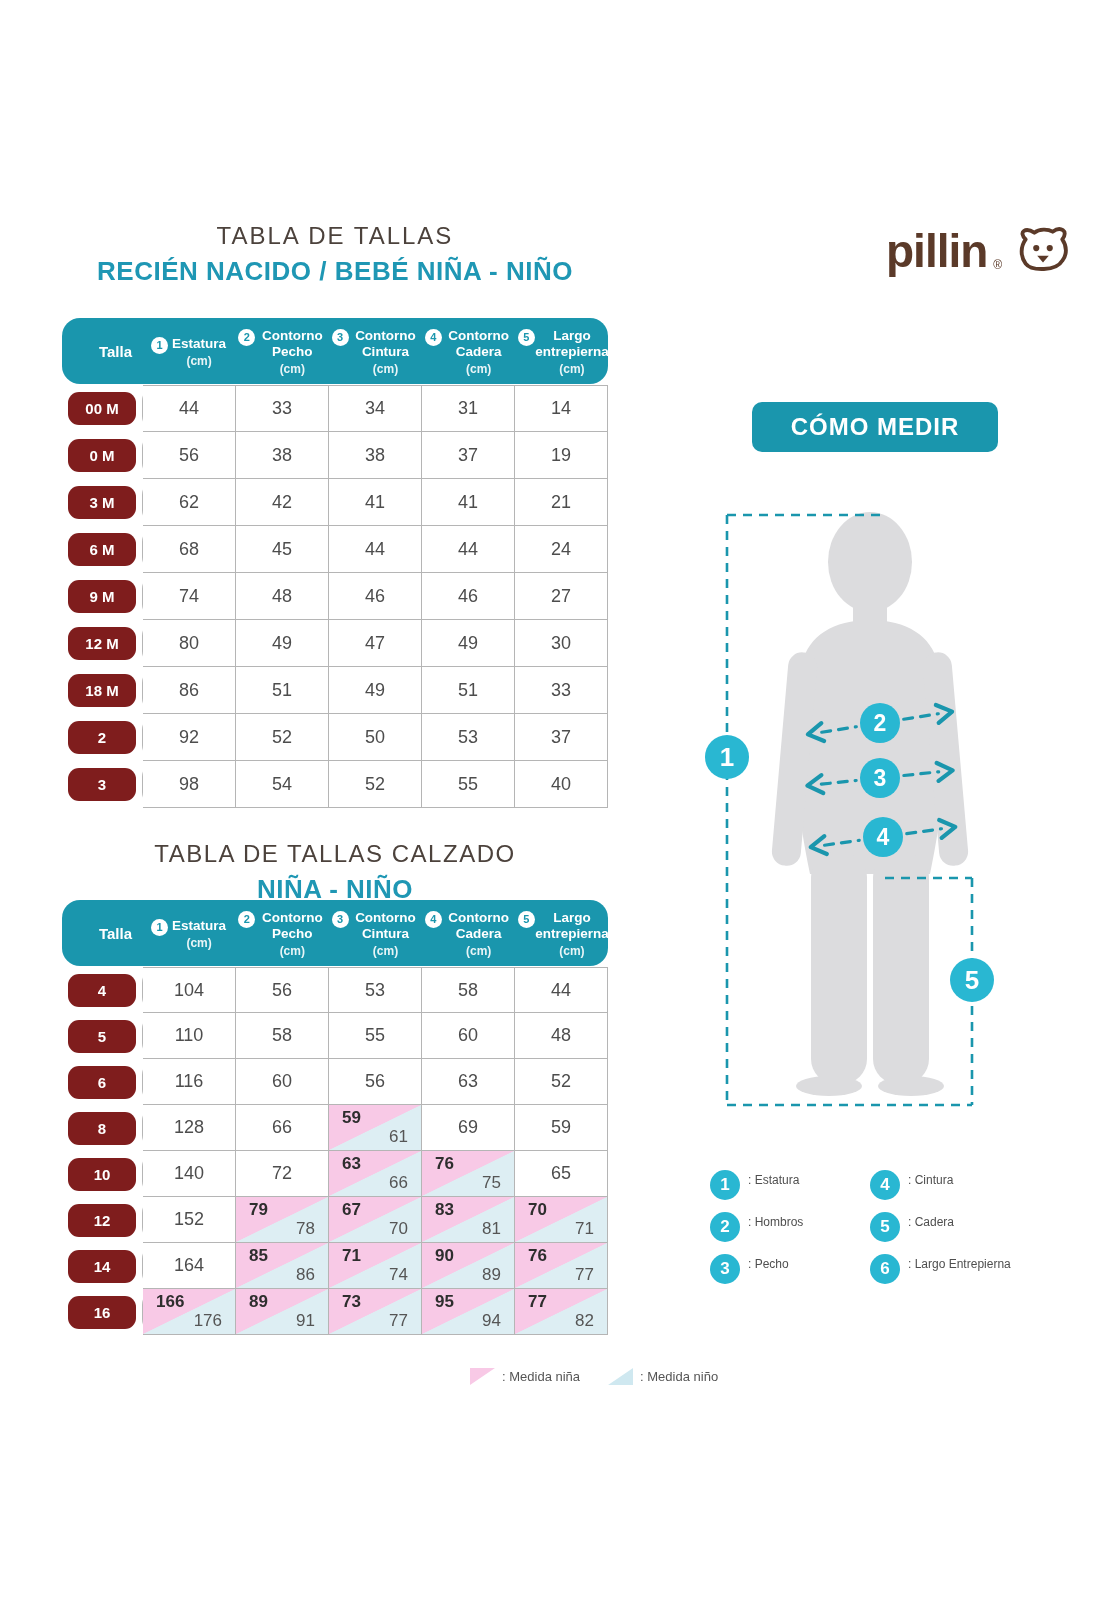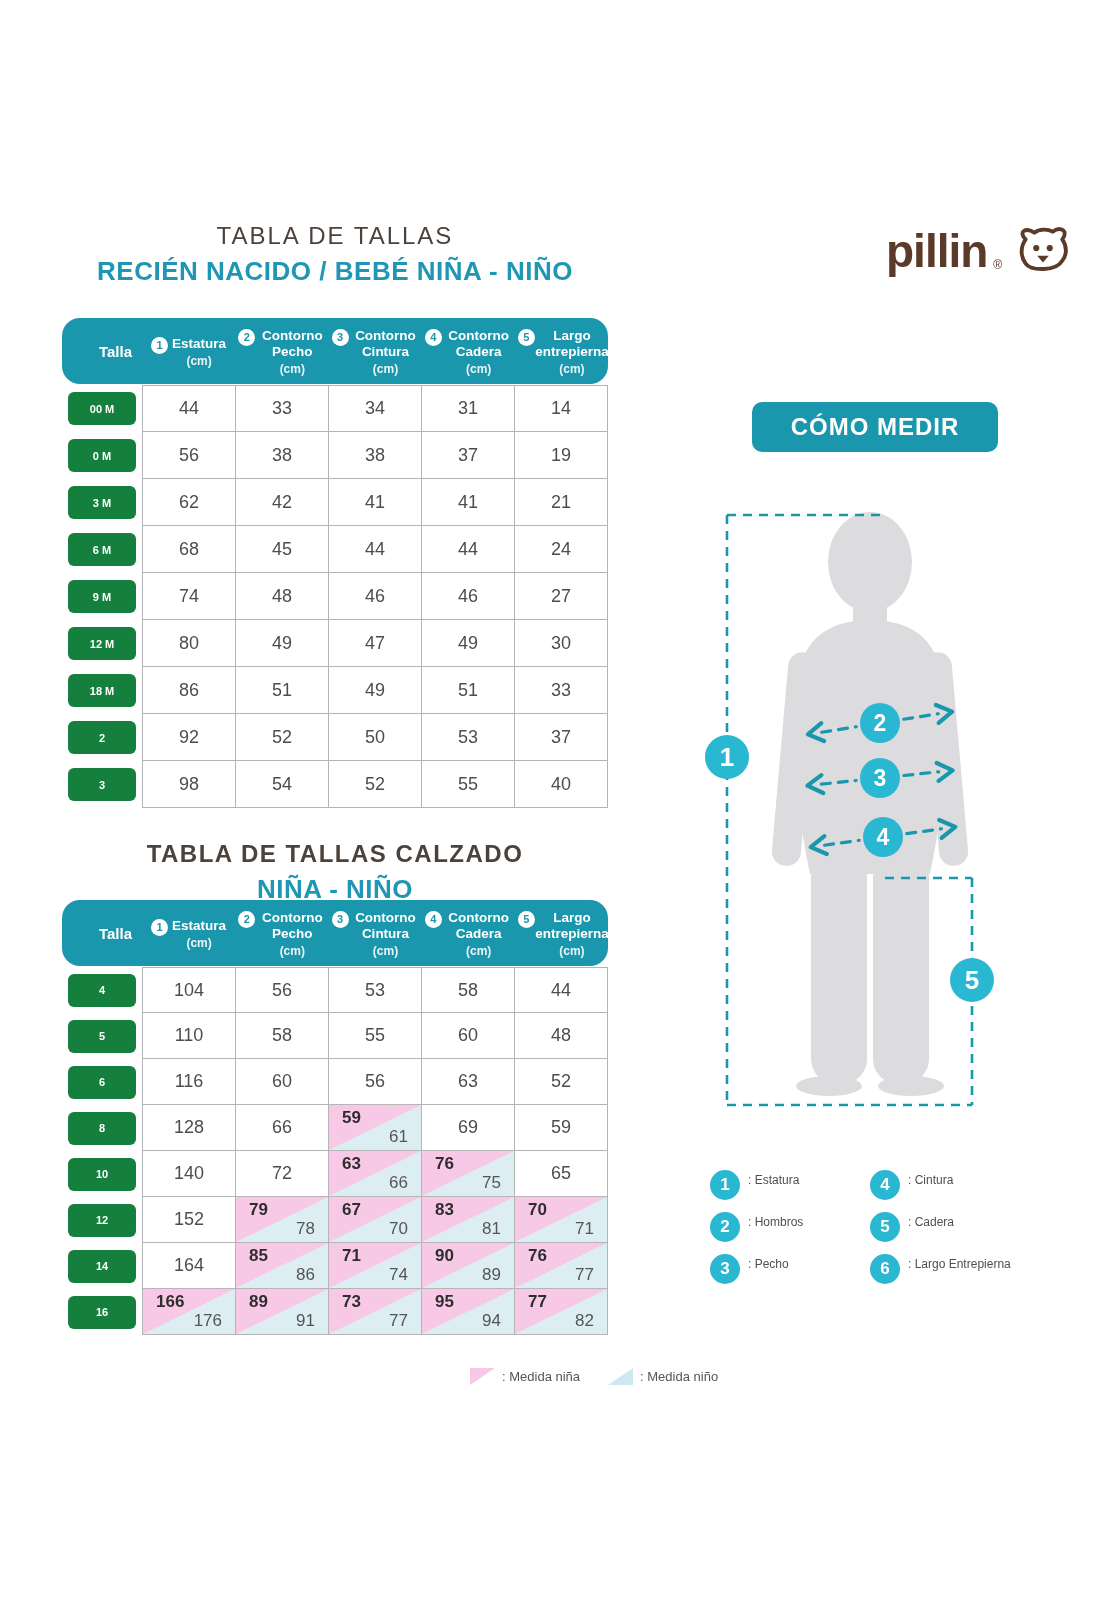--- a/index.html
+++ b/index.html
@@ -6,21 +6,21 @@
   *{box-sizing:border-box;font-family:"Liberation Sans","DejaVu Sans",sans-serif;}
   #canvas{position:relative;width:1104px;height:1600px;background:#fff;overflow:hidden;}
 
   
   .sec-title{position:absolute;left:62px;width:546px;text-align:center;
     font-size:24px;letter-spacing:2px;color:#4c423c;font-weight:400;}
   .sec-subtitle{position:absolute;left:62px;width:546px;text-align:center;
     font-size:26px;font-weight:bold;color:#1f97b4;letter-spacing:.5px;}
   #t1-title{top:222px;}
   #t1-subtitle{top:256px;}
-  #t2-title{top:840px;letter-spacing:1.5px;font-weight:bold;}
+  #t2-title{top:840px;letter-spacing:1.5px;}
   #t2-subtitle{top:874px;}
 
   
   #logo{position:absolute;left:886px;top:224px;display:flex;align-items:center;gap:8px;}
   #logo .brand{font-size:46px;font-weight:bold;color:#5b3a29;letter-spacing:-1px;line-height:1;}
   #logo .reg{font-size:12px;color:#5b3a29;align-self:flex-end;margin:0 2px 6px -2px;}
 
   
   .size-table{position:absolute;left:62px;width:546px;}
   #table1{top:318px;}
@@ -33,23 +33,23 @@
     font-size:11px;font-weight:bold;display:flex;align-items:center;justify-content:center;
     flex:0 0 auto;margin-top:1px;}
   .htext{display:flex;flex-direction:column;align-items:center;max-width:66px;}
   .hlbl{font-size:13.5px;font-weight:bold;line-height:1.15;text-align:center;}
   .hunit{font-size:12px;font-weight:bold;color:rgba(255,255,255,.9);margin-top:3px;}
   .tbody{margin-top:1px;}
   .trow{display:flex;}
   #table1 .trow{height:47px;}
   #table2 .trow{height:46px;}
   .talla-cell{width:80px;display:flex;align-items:center;justify-content:center;}
-  .badge{width:68px;height:33px;border-radius:6px;background:#15803d;color:#fff;
-    font-size:11px;font-weight:bold;display:flex;align-items:center;justify-content:center;}
-  .cells{flex:1;display:flex;border-left:1px solid #b5b5b5;}
+  .badge{width:68px;height:33px;border-radius:11px;background:#7f1d1d;color:#fff;
+    font-size:15px;font-weight:bold;display:flex;align-items:center;justify-content:center;}
+  .cells{flex:1;display:flex;border-left:1px solid #b5b5b5;border-radius:16px;}
   .trow:first-child .cell{border-top:1px solid #b5b5b5;}
   .cell{flex:1;border-right:1px solid #b5b5b5;border-bottom:1px solid #b5b5b5;
     display:flex;align-items:center;justify-content:center;
     font-size:18px;color:#4d4d4d;position:relative;background:#fff;}
   .cell.split{background:linear-gradient(to bottom right,#f8c9e6 49.6%,#ddeef3 50.4%);}
   .cell.split .gval{position:absolute;top:3px;left:13px;font-weight:bold;color:#2e2e2e;font-size:17px;}
   .cell.split .bval{position:absolute;bottom:3px;right:13px;color:#555;font-size:17px;}
 
   
   #split-legend{position:absolute;left:470px;top:1342px;display:flex;gap:28px;align-items:center;margin-top:26px;}

